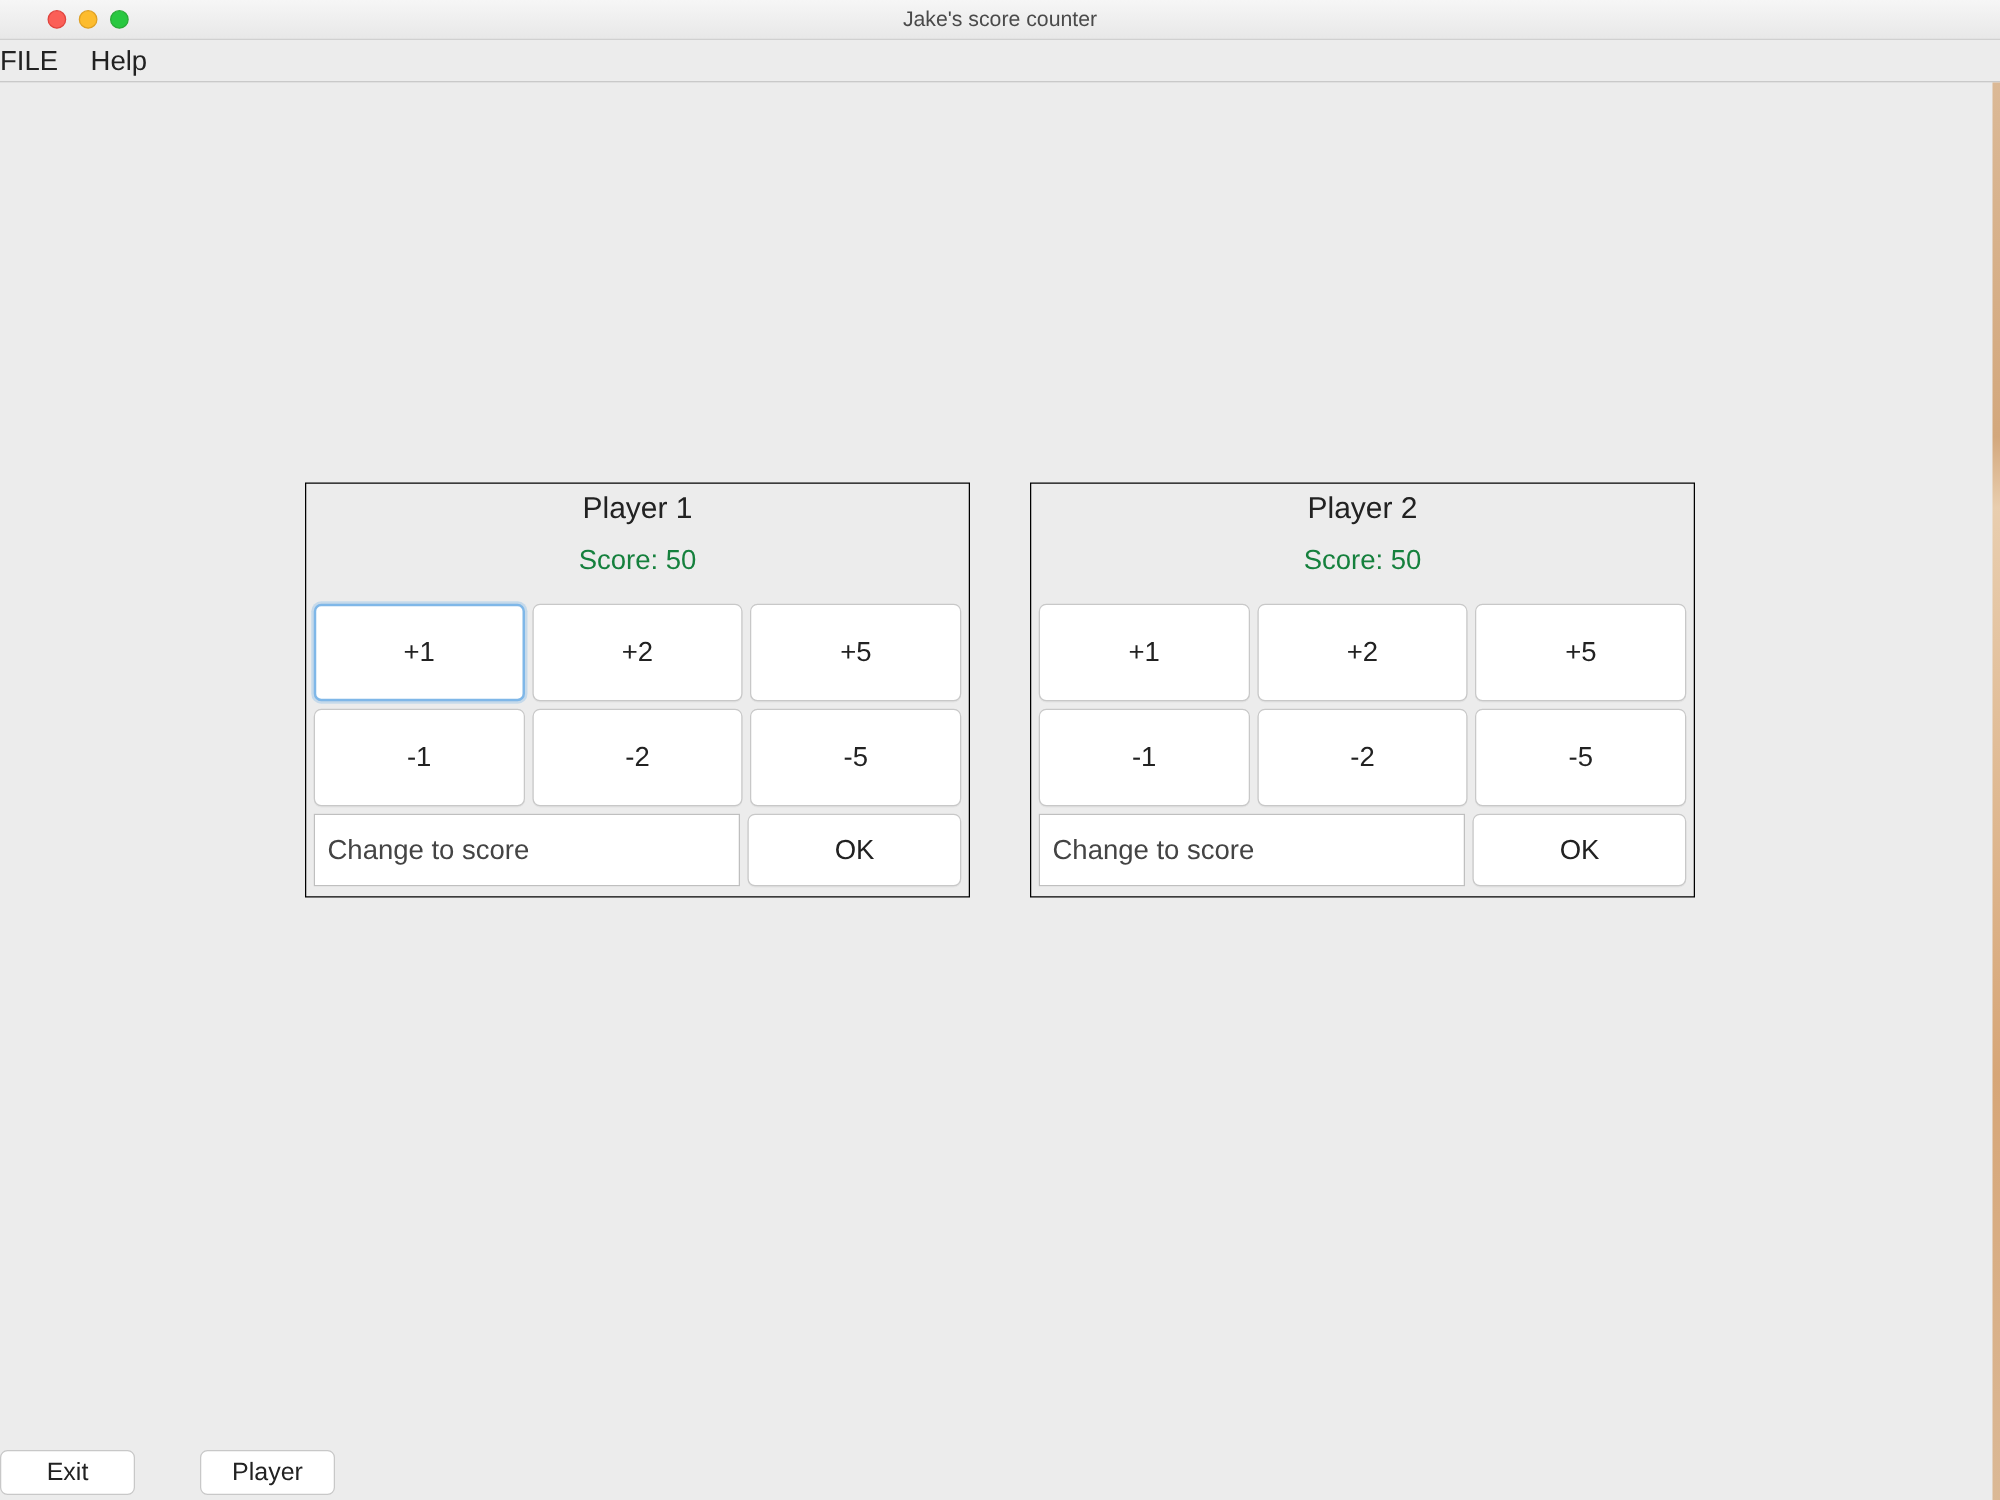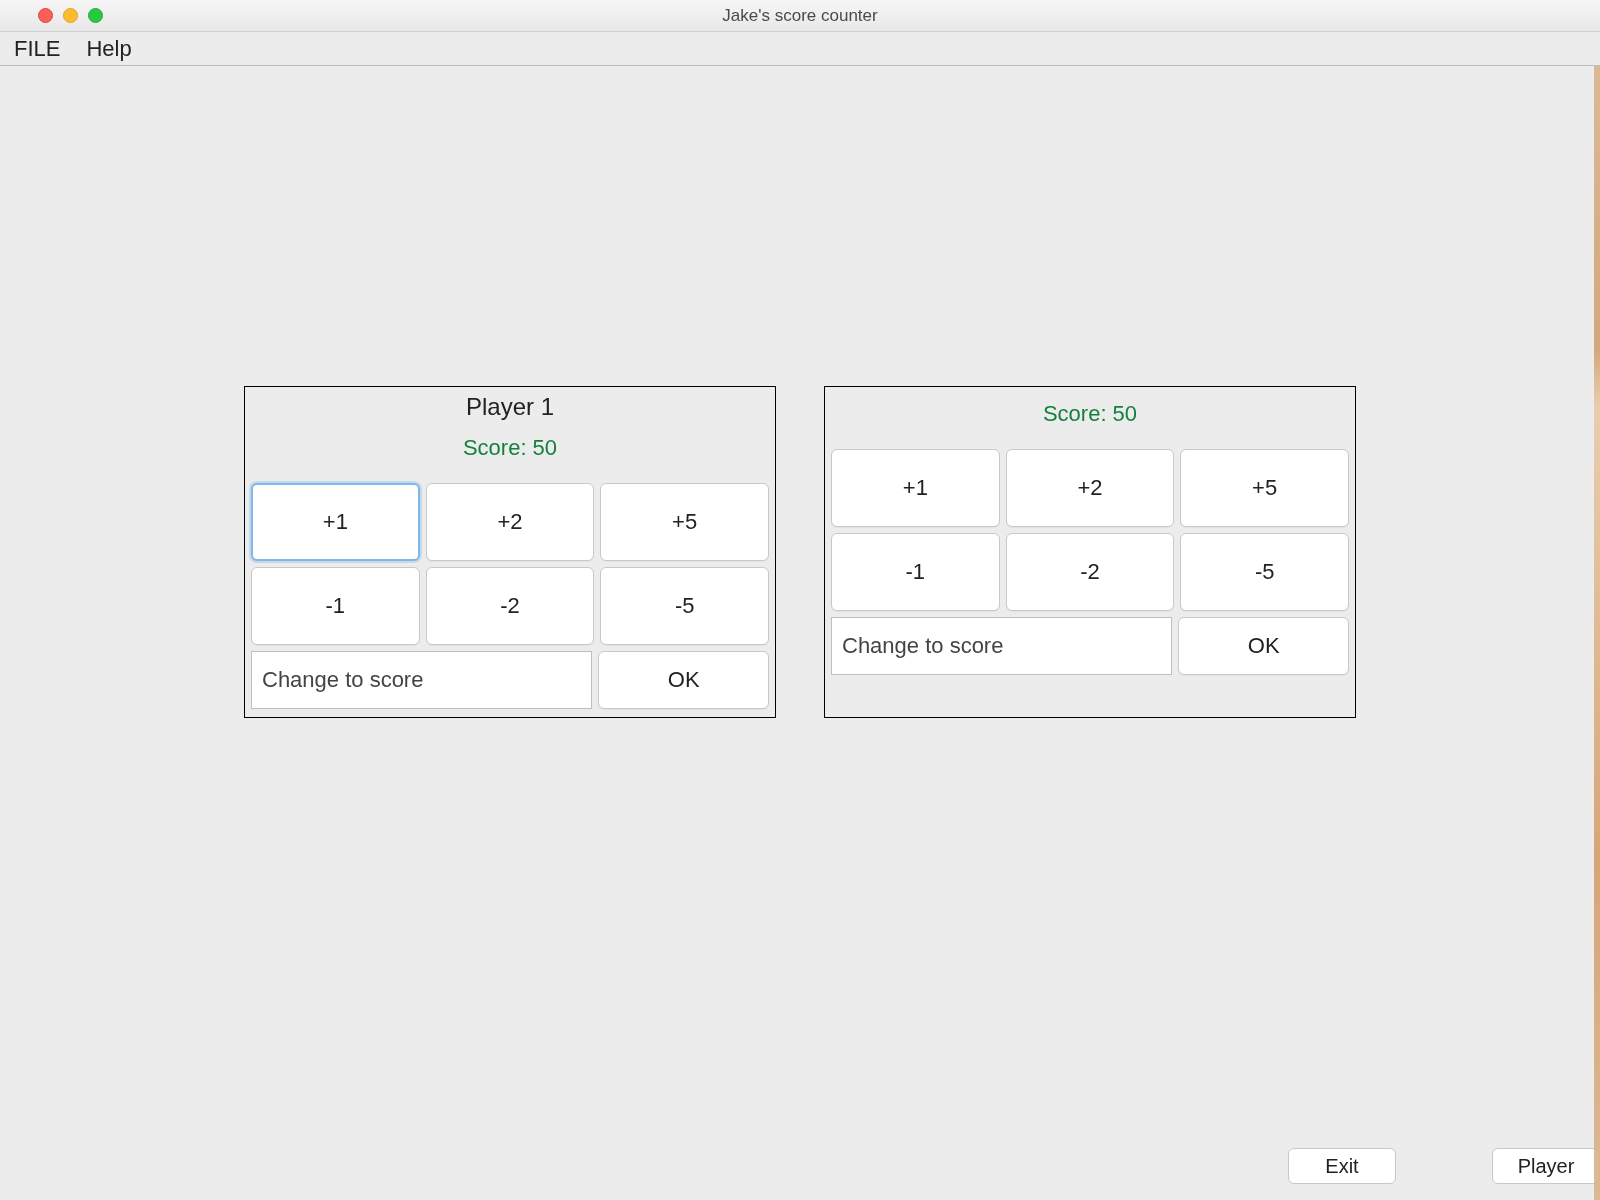--- a/index.html
+++ b/index.html
@@ -44,21 +44,20 @@
       pointer-events: none;
     }
 
     
     .menubar {
       height: 34px;
       background: #ececec;
       border-bottom: 1px solid #bdbdbd;
       display: flex;
       align-items: center;
-      padding-left: 14px;
       gap: 26px;
       font-size: 22px;
       color: #222;
     }
     .menubar span { cursor: default; }
 
     
     .content {
       position: absolute;
       top: 66px;
@@ -138,25 +137,25 @@
       align-items: center;
     }
     input.text-input::placeholder { color: #444; }
     input.text-input {
       outline: none;
     }
 
     
     .bottom-bar {
       position: absolute;
-      bottom: 16px;
+      bottom: 4px;
       left: 0; right: 0;
       display: flex;
-      justify-content: flex-end;
-      gap: 96px;
+      justify-content: flex-start;
+      gap: 52px;
       padding-bottom: 0;
     }
     .pill-btn {
       min-width: 108px;
       height: 36px;
       background: #fff;
       border: 1px solid #c8c8c8;
       border-radius: 6px;
       font-size: 20px;
       color: #222;
@@ -209,20 +208,21 @@
         <div class="btn">-2</div>
         <div class="btn">-5</div>
       </div>
       <div class="change-row">
         <input class="text-input" type="text" placeholder="Change to score" style="">
         <div class="btn ok-btn">OK</div>
       </div>
     </div>
 
     <div class="player-panel">
+      <div class="player-name">Player 2</div>
       <div class="player-score">Score: 50</div>
       <div class="btn-grid">
         <div class="btn">+1</div>
         <div class="btn">+2</div>
         <div class="btn">+5</div>
         <div class="btn">-1</div>
         <div class="btn">-2</div>
         <div class="btn">-5</div>
       </div>
       <div class="change-row">

